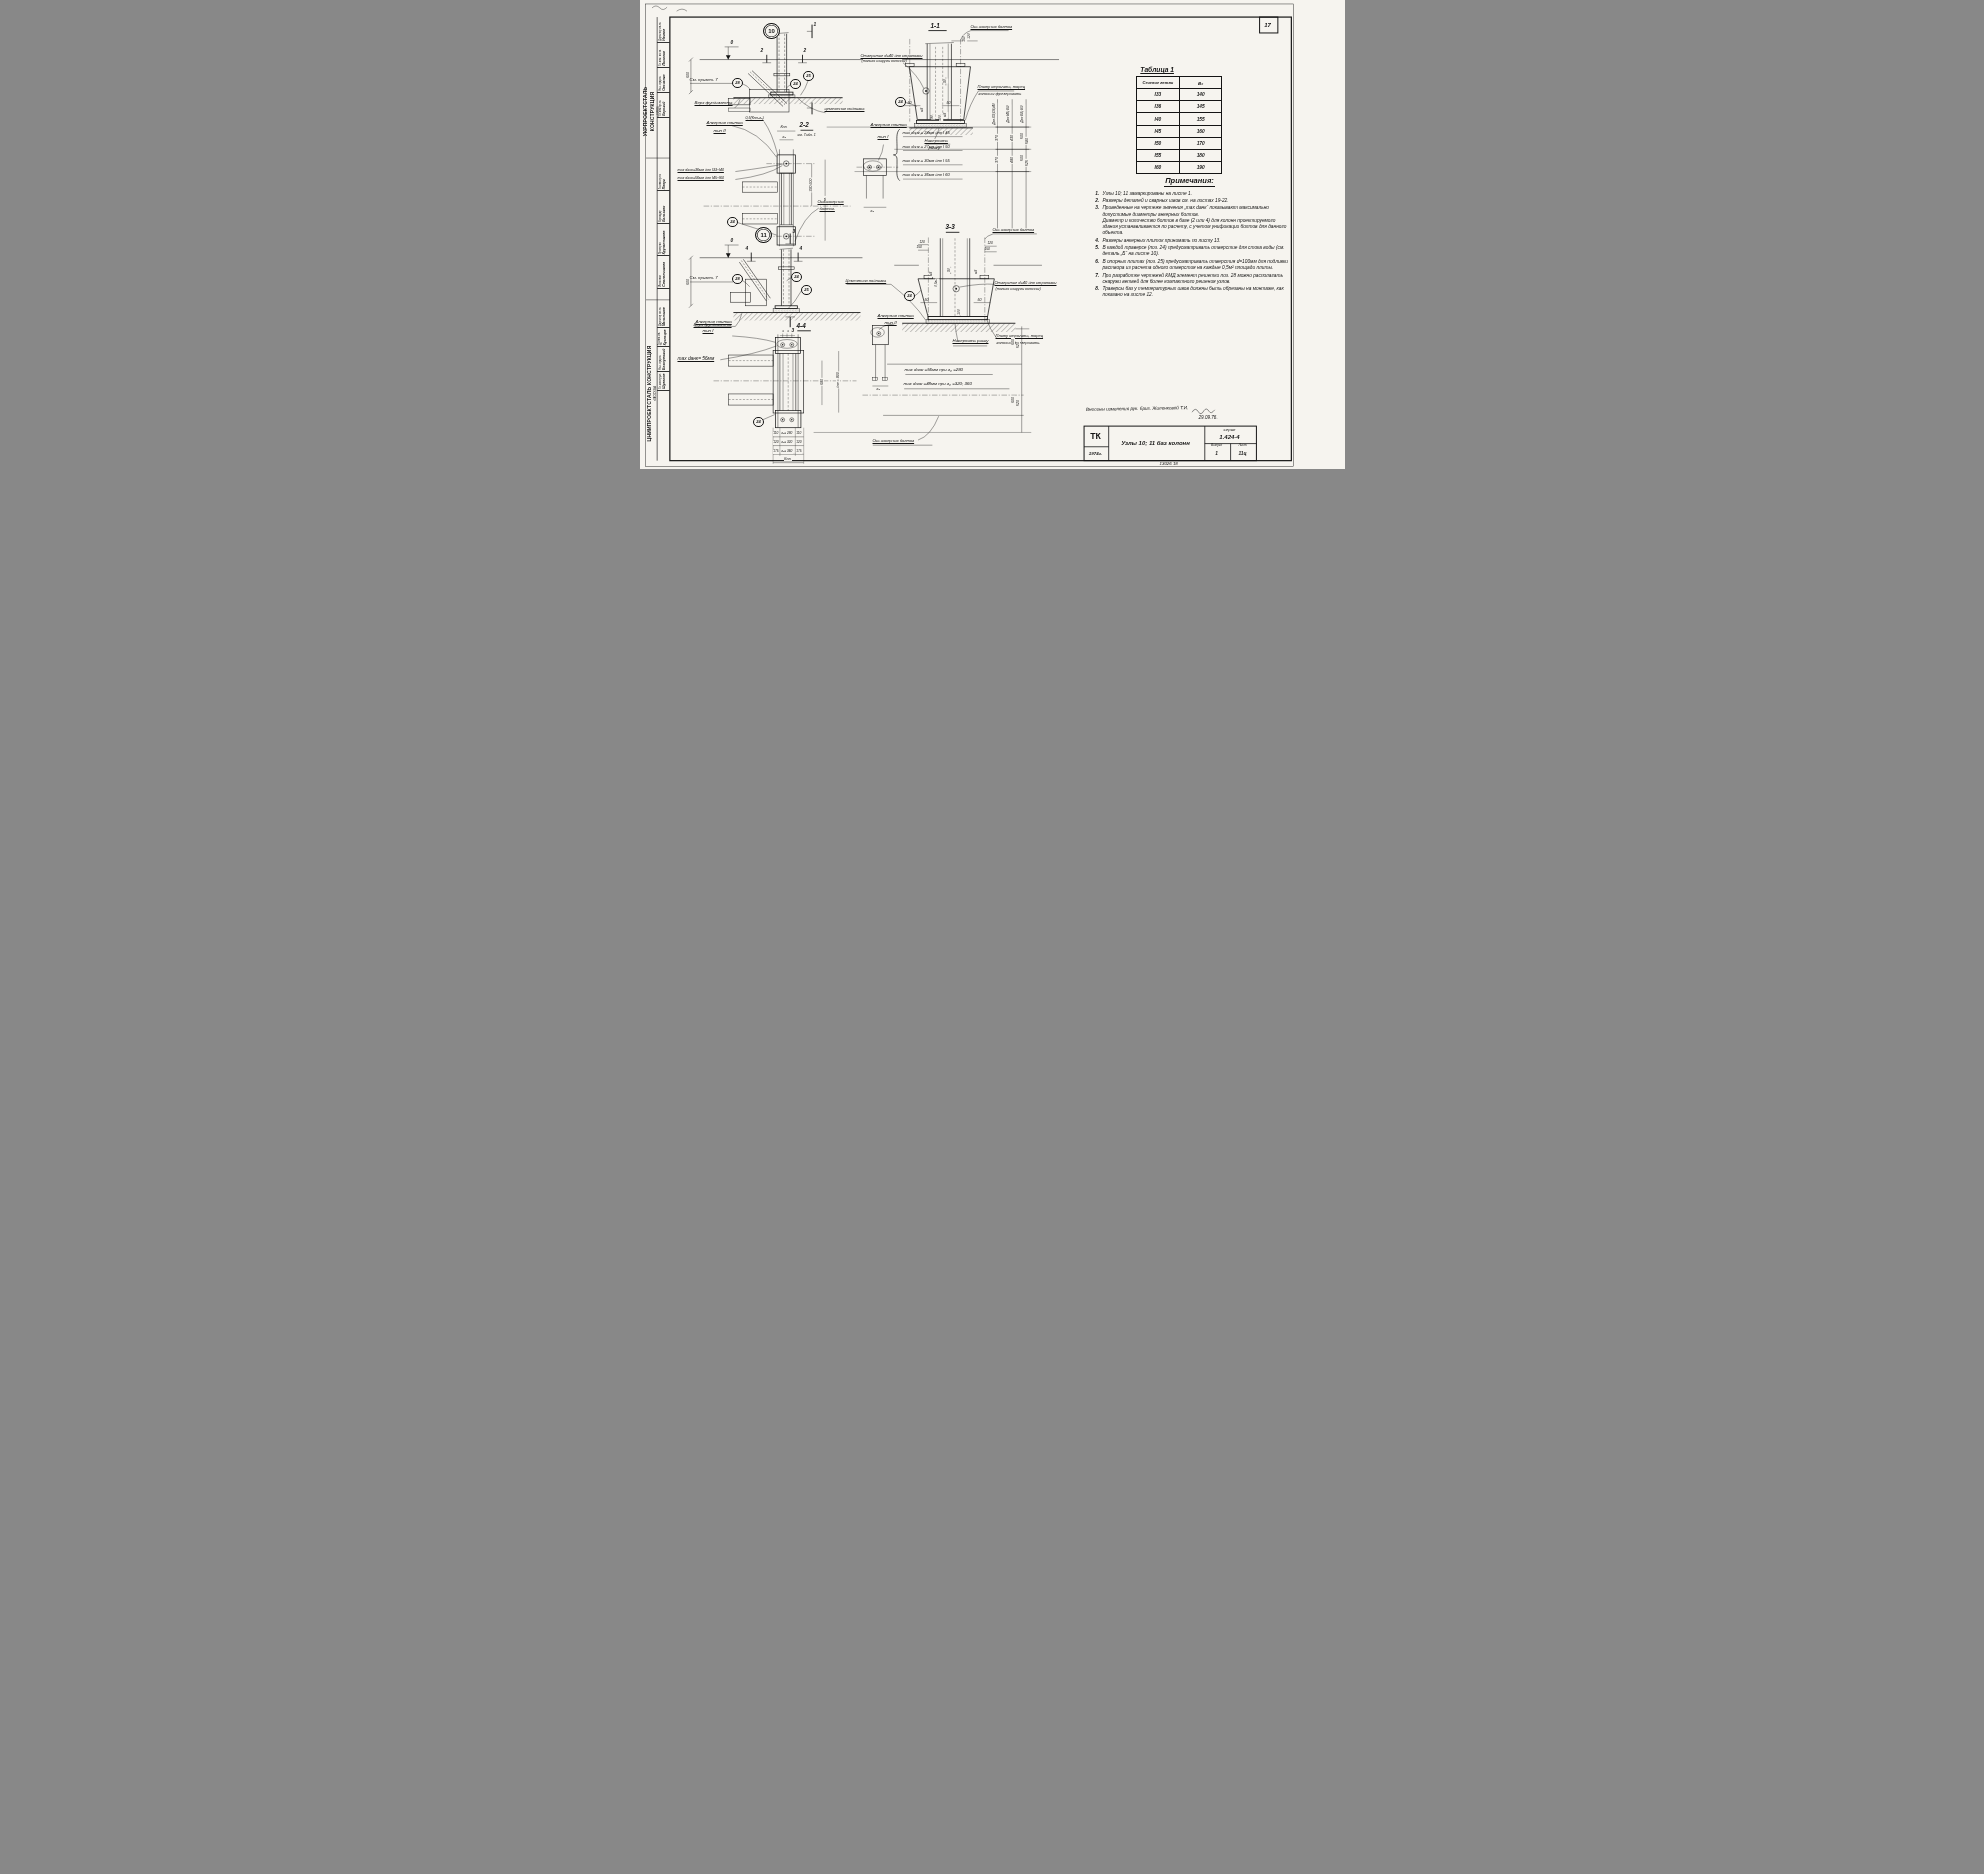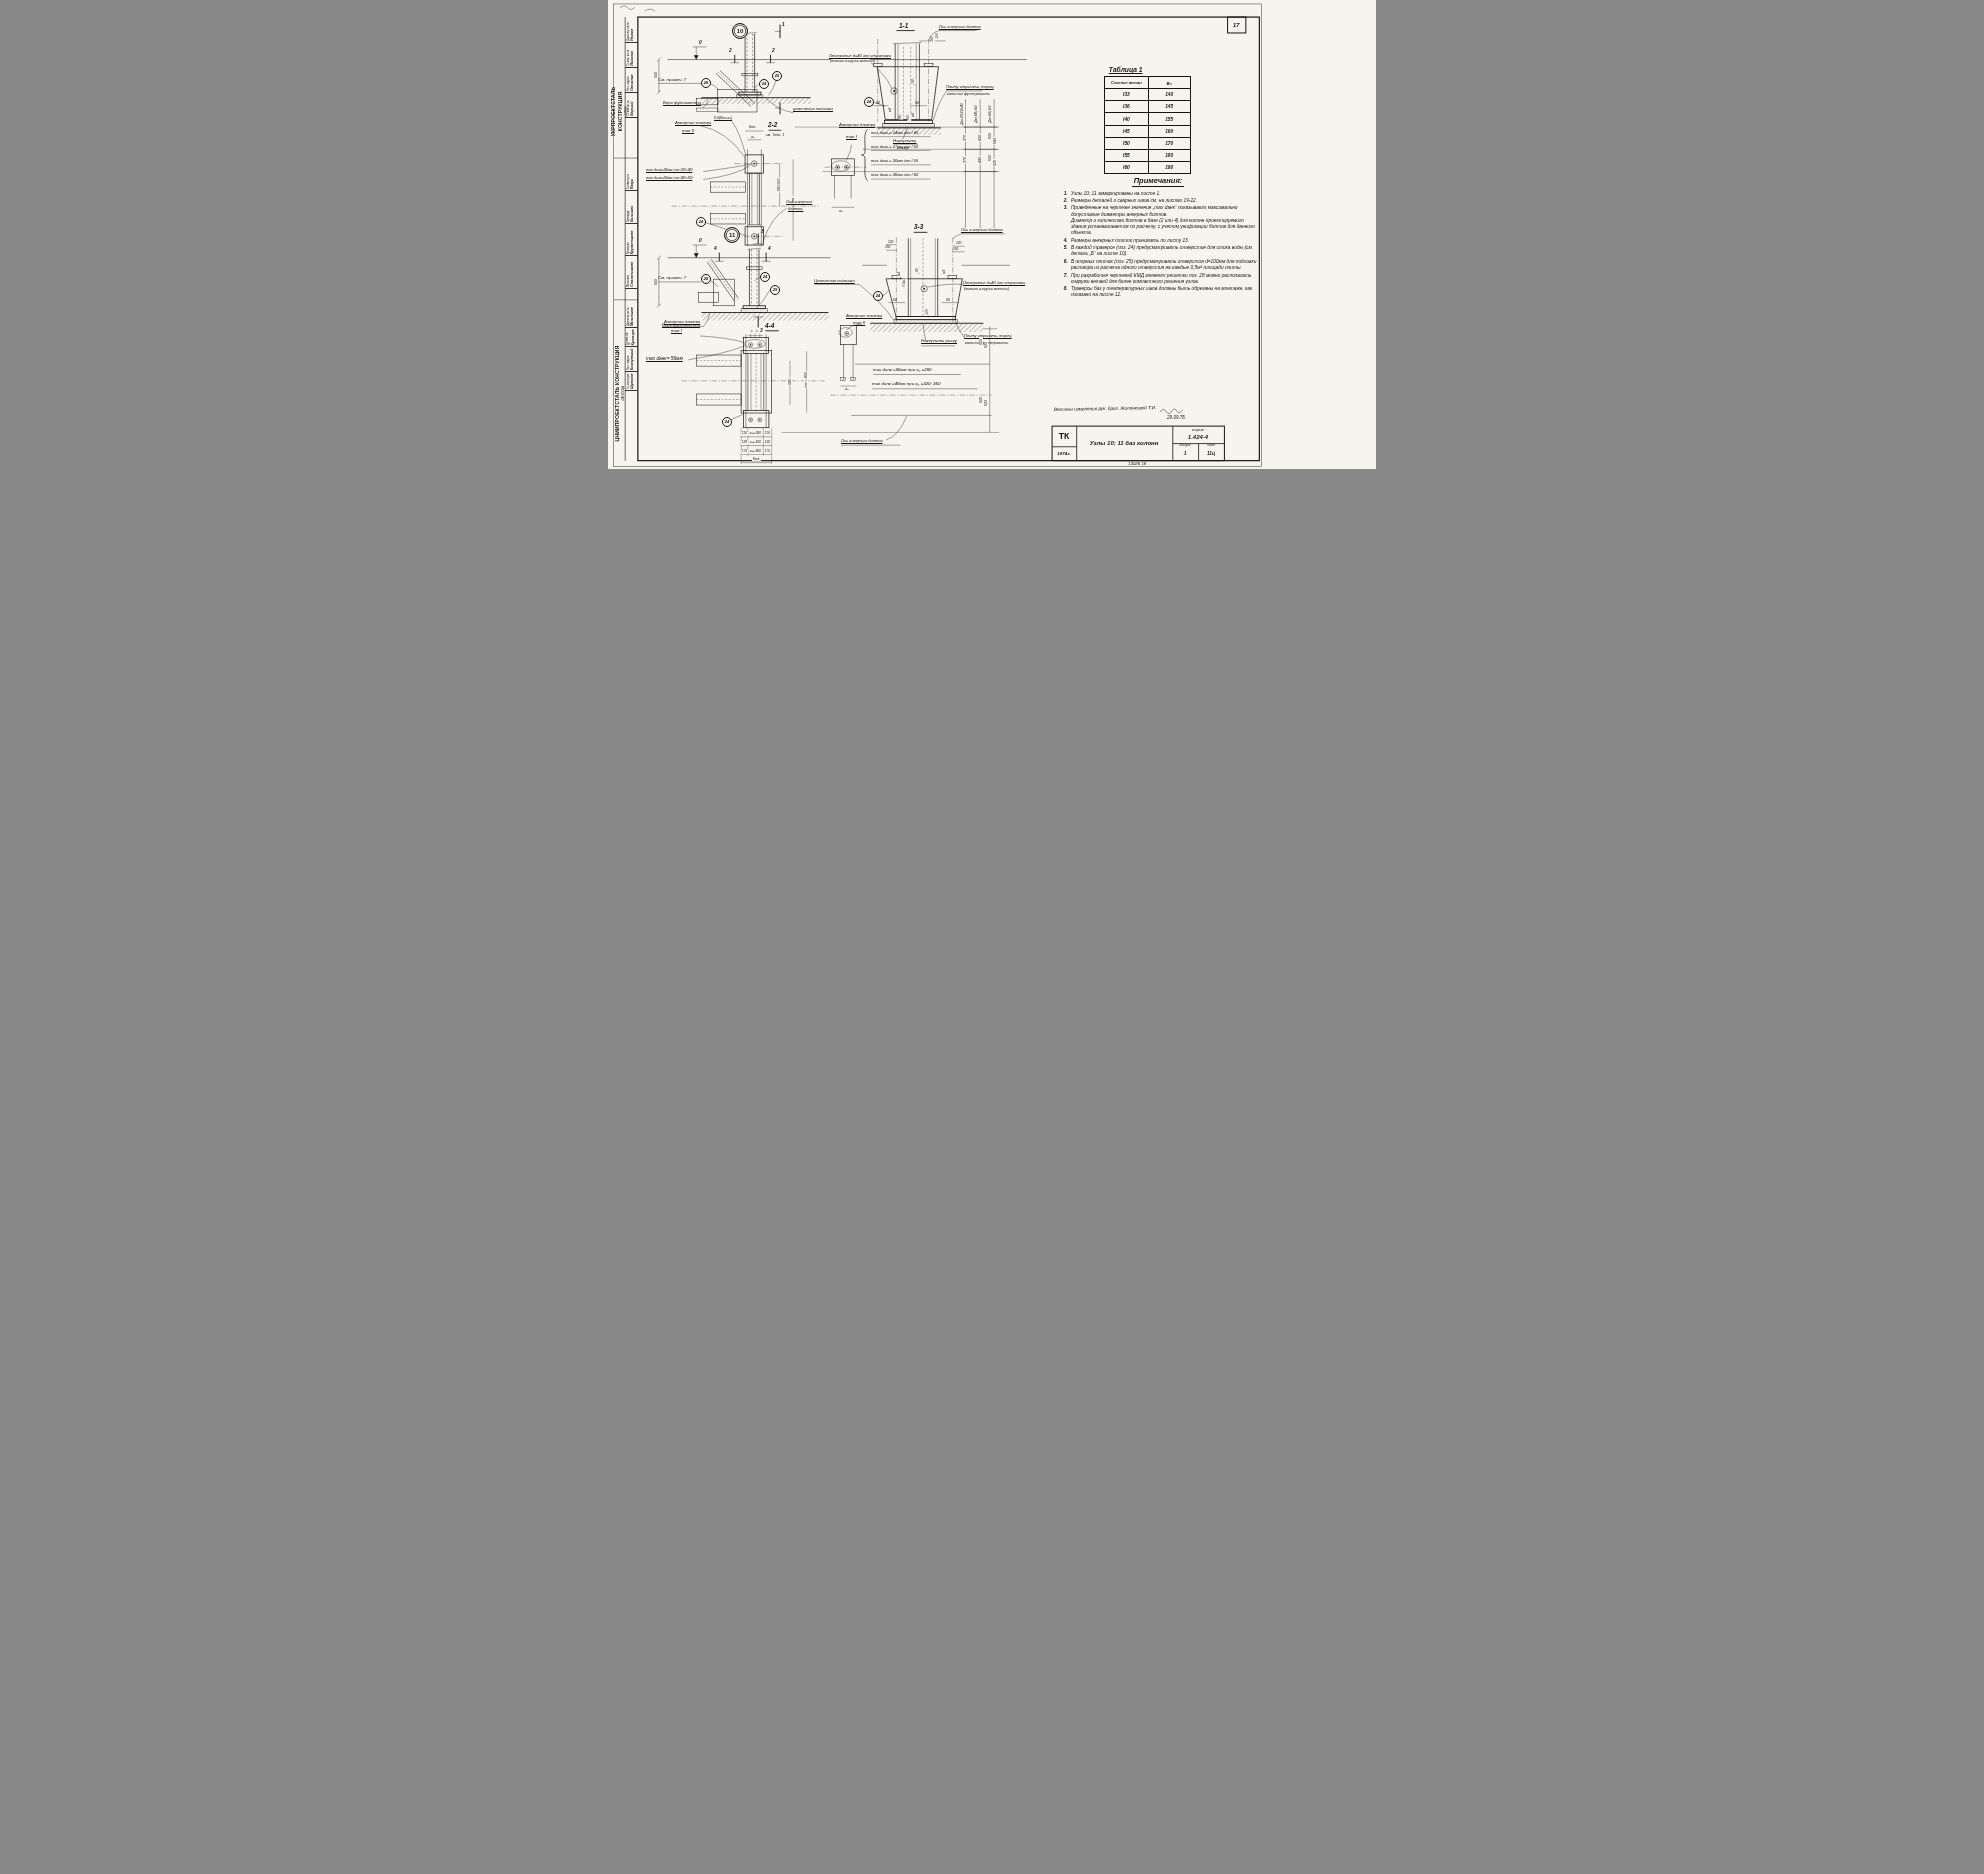--- a/index.html
+++ b/index.html
@@ -1,16 +1,16 @@
 <!DOCTYPE html>
 <html style="font-size:6.4px"><head>
 <meta charset="utf-8">
 <style>
   html,body{margin:0;padding:0;background:#888;}
-  #stage{position:relative;width:768px;height:469px;background:#f6f4ef;margin:0 auto;
+  #stage{position:relative;width:705px;height:469px;background:#f6f4ef;margin:0 auto;
          font-family:"Liberation Sans",sans-serif;color:#151515;overflow:hidden;}
   #art{position:absolute;left:0;top:0;z-index:1;}
   .L{position:absolute;z-index:3;font:italic 4px/1.12 "Liberation Sans",sans-serif;
      color:#141414;white-space:nowrap;}
   .u{text-decoration:underline;text-underline-offset:0.8px;}
   .rc{transform:translate(-50%,-50%) rotate(-90deg);}
   .cc{transform:translate(-50%,-50%);}
   .bg{background:#f6f4ef;padding:0 0.8px;}.s8{font-size:3.2px}.s9{font-size:3.6px}.s11{font-size:4.4px}
   .s12{font-size:4.8px}
   .t{font:italic bold 6.4px "Liberation Sans",sans-serif;}

